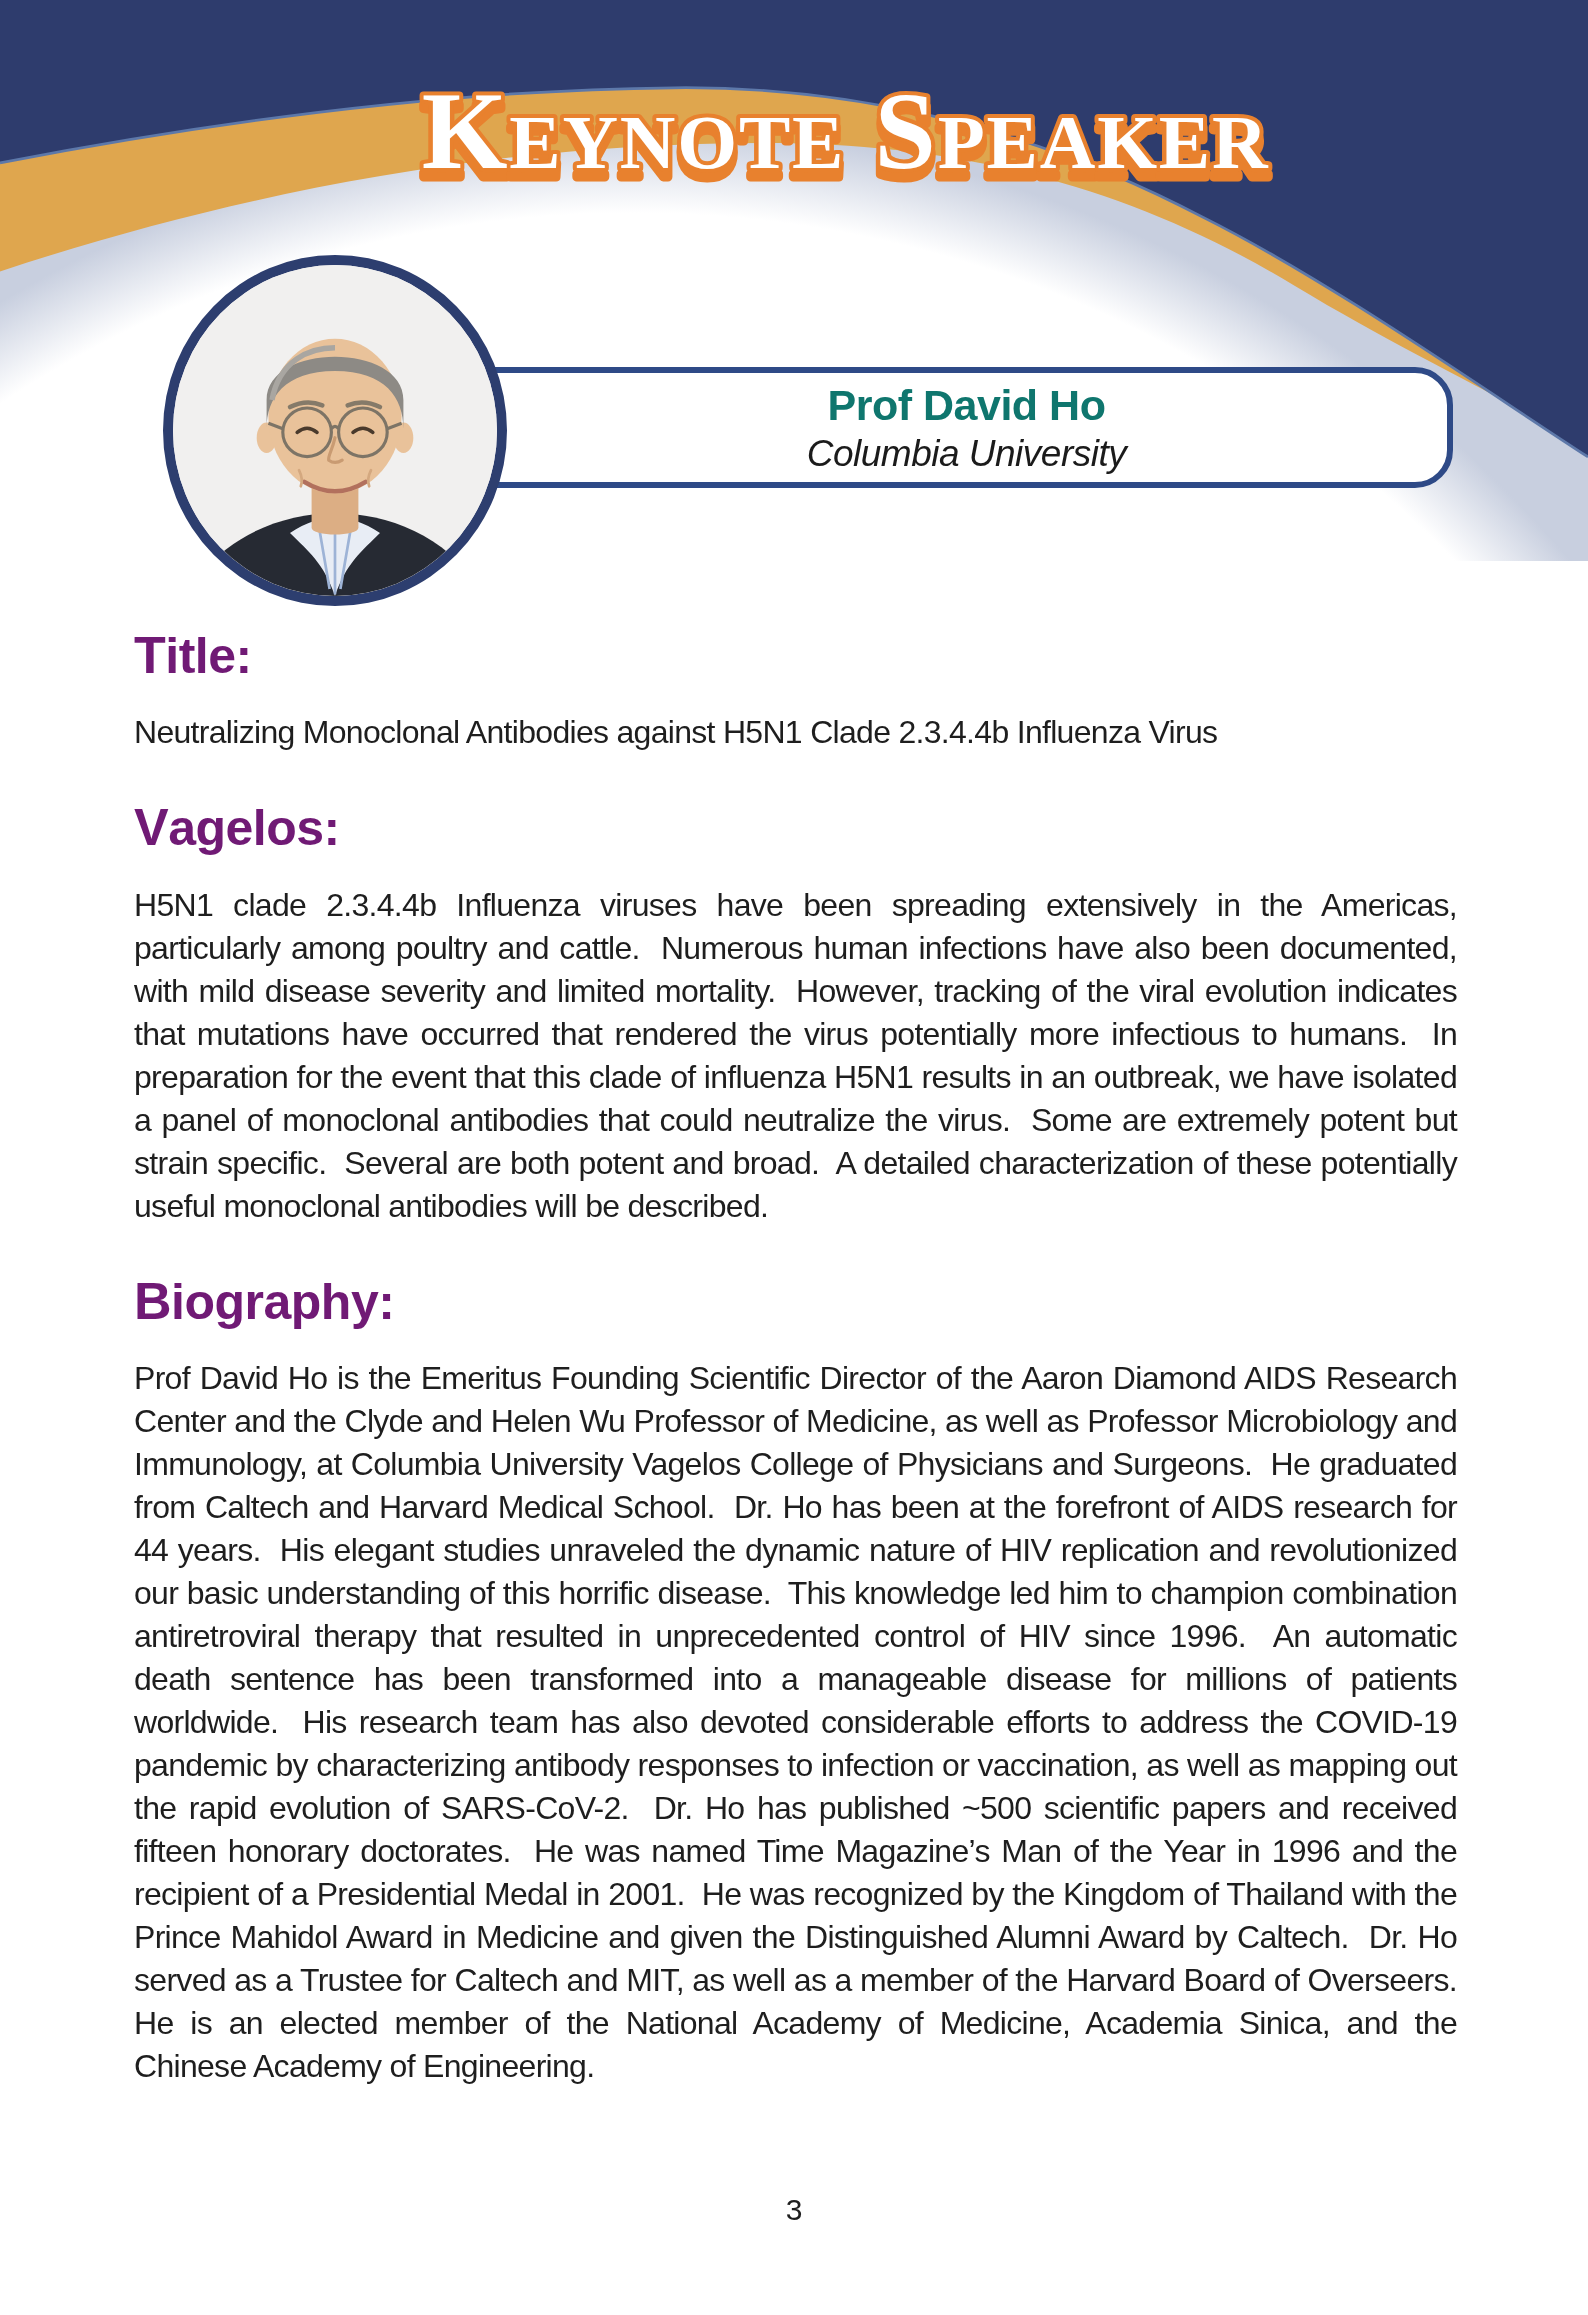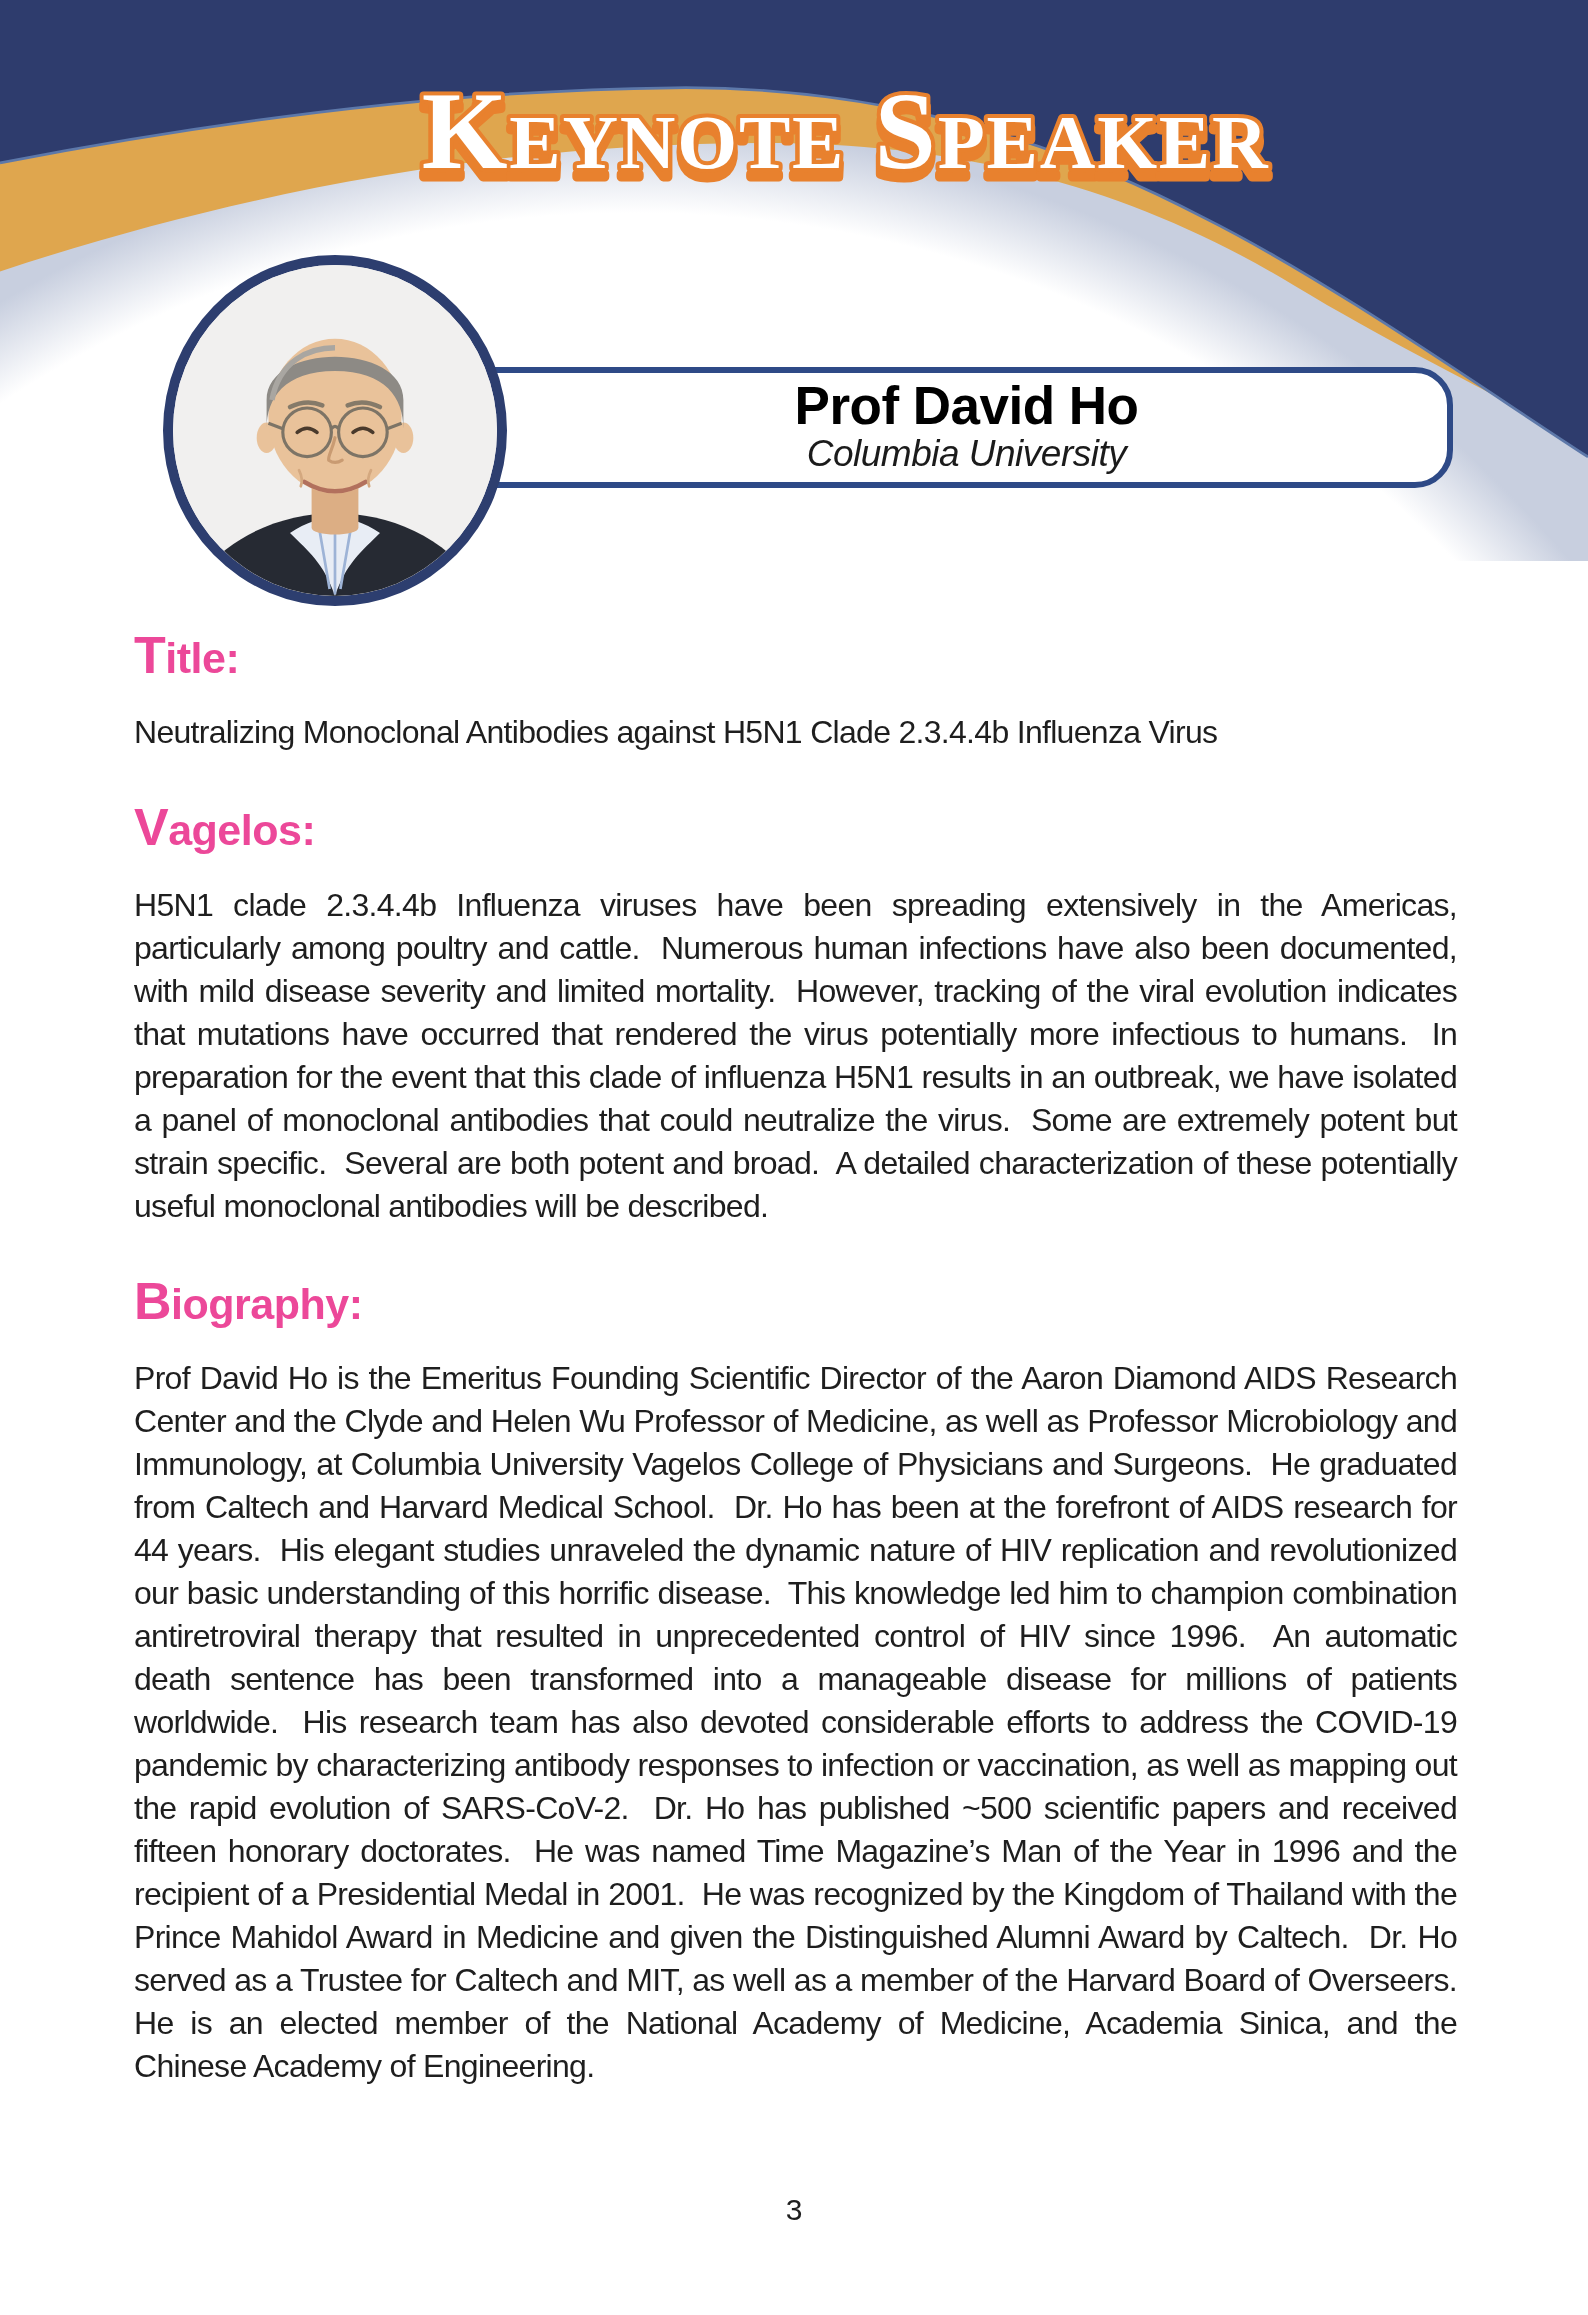--- a/index.html
+++ b/index.html
@@ -38,40 +38,40 @@
     box-sizing: border-box;
     background: #ffffff;
     border: 6.3px solid #2e4a87;
     border-radius: 38px;
     z-index: 2;
     display: flex; flex-direction: column;
     justify-content: center; align-items: center;
     padding-left: 163px;
   }
   .speaker-name {
-    font-size: 53px; font-weight: bold;
-    color: #000000; letter-spacing: -0.5px;
+    font-size: 43px; font-weight: bold;
+    color: #0f766e; letter-spacing: -0.5px;
     line-height: 51px;
   }
   .speaker-affiliation {
     font-style: italic;
     font-size: 37px; color: #1b1b1b;
     letter-spacing: -0.5px;
     line-height: 45px;
   }
 
   
   .content {
     position: absolute; left: 134px; top: 624px;
     width: 1323px;
     z-index: 2;
   }
   .section-heading {
-    font-size: 43px; font-weight: bold;
-    color: #ec4899; letter-spacing: -0.5px;
+    font-size: 50px; font-weight: bold;
+    color: #701a75; letter-spacing: -0.5px;
     line-height: 1.2;
   }
   .section-heading::first-letter { font-size: 52px; }
   .h-abstract, .h-biography { margin-top: 42px; }
   .body-text {
     font-size: 32px; color: #1e1e1e;
     letter-spacing: -0.7px;
     line-height: 43px;
     text-align: justify;
     white-space: pre-wrap;

